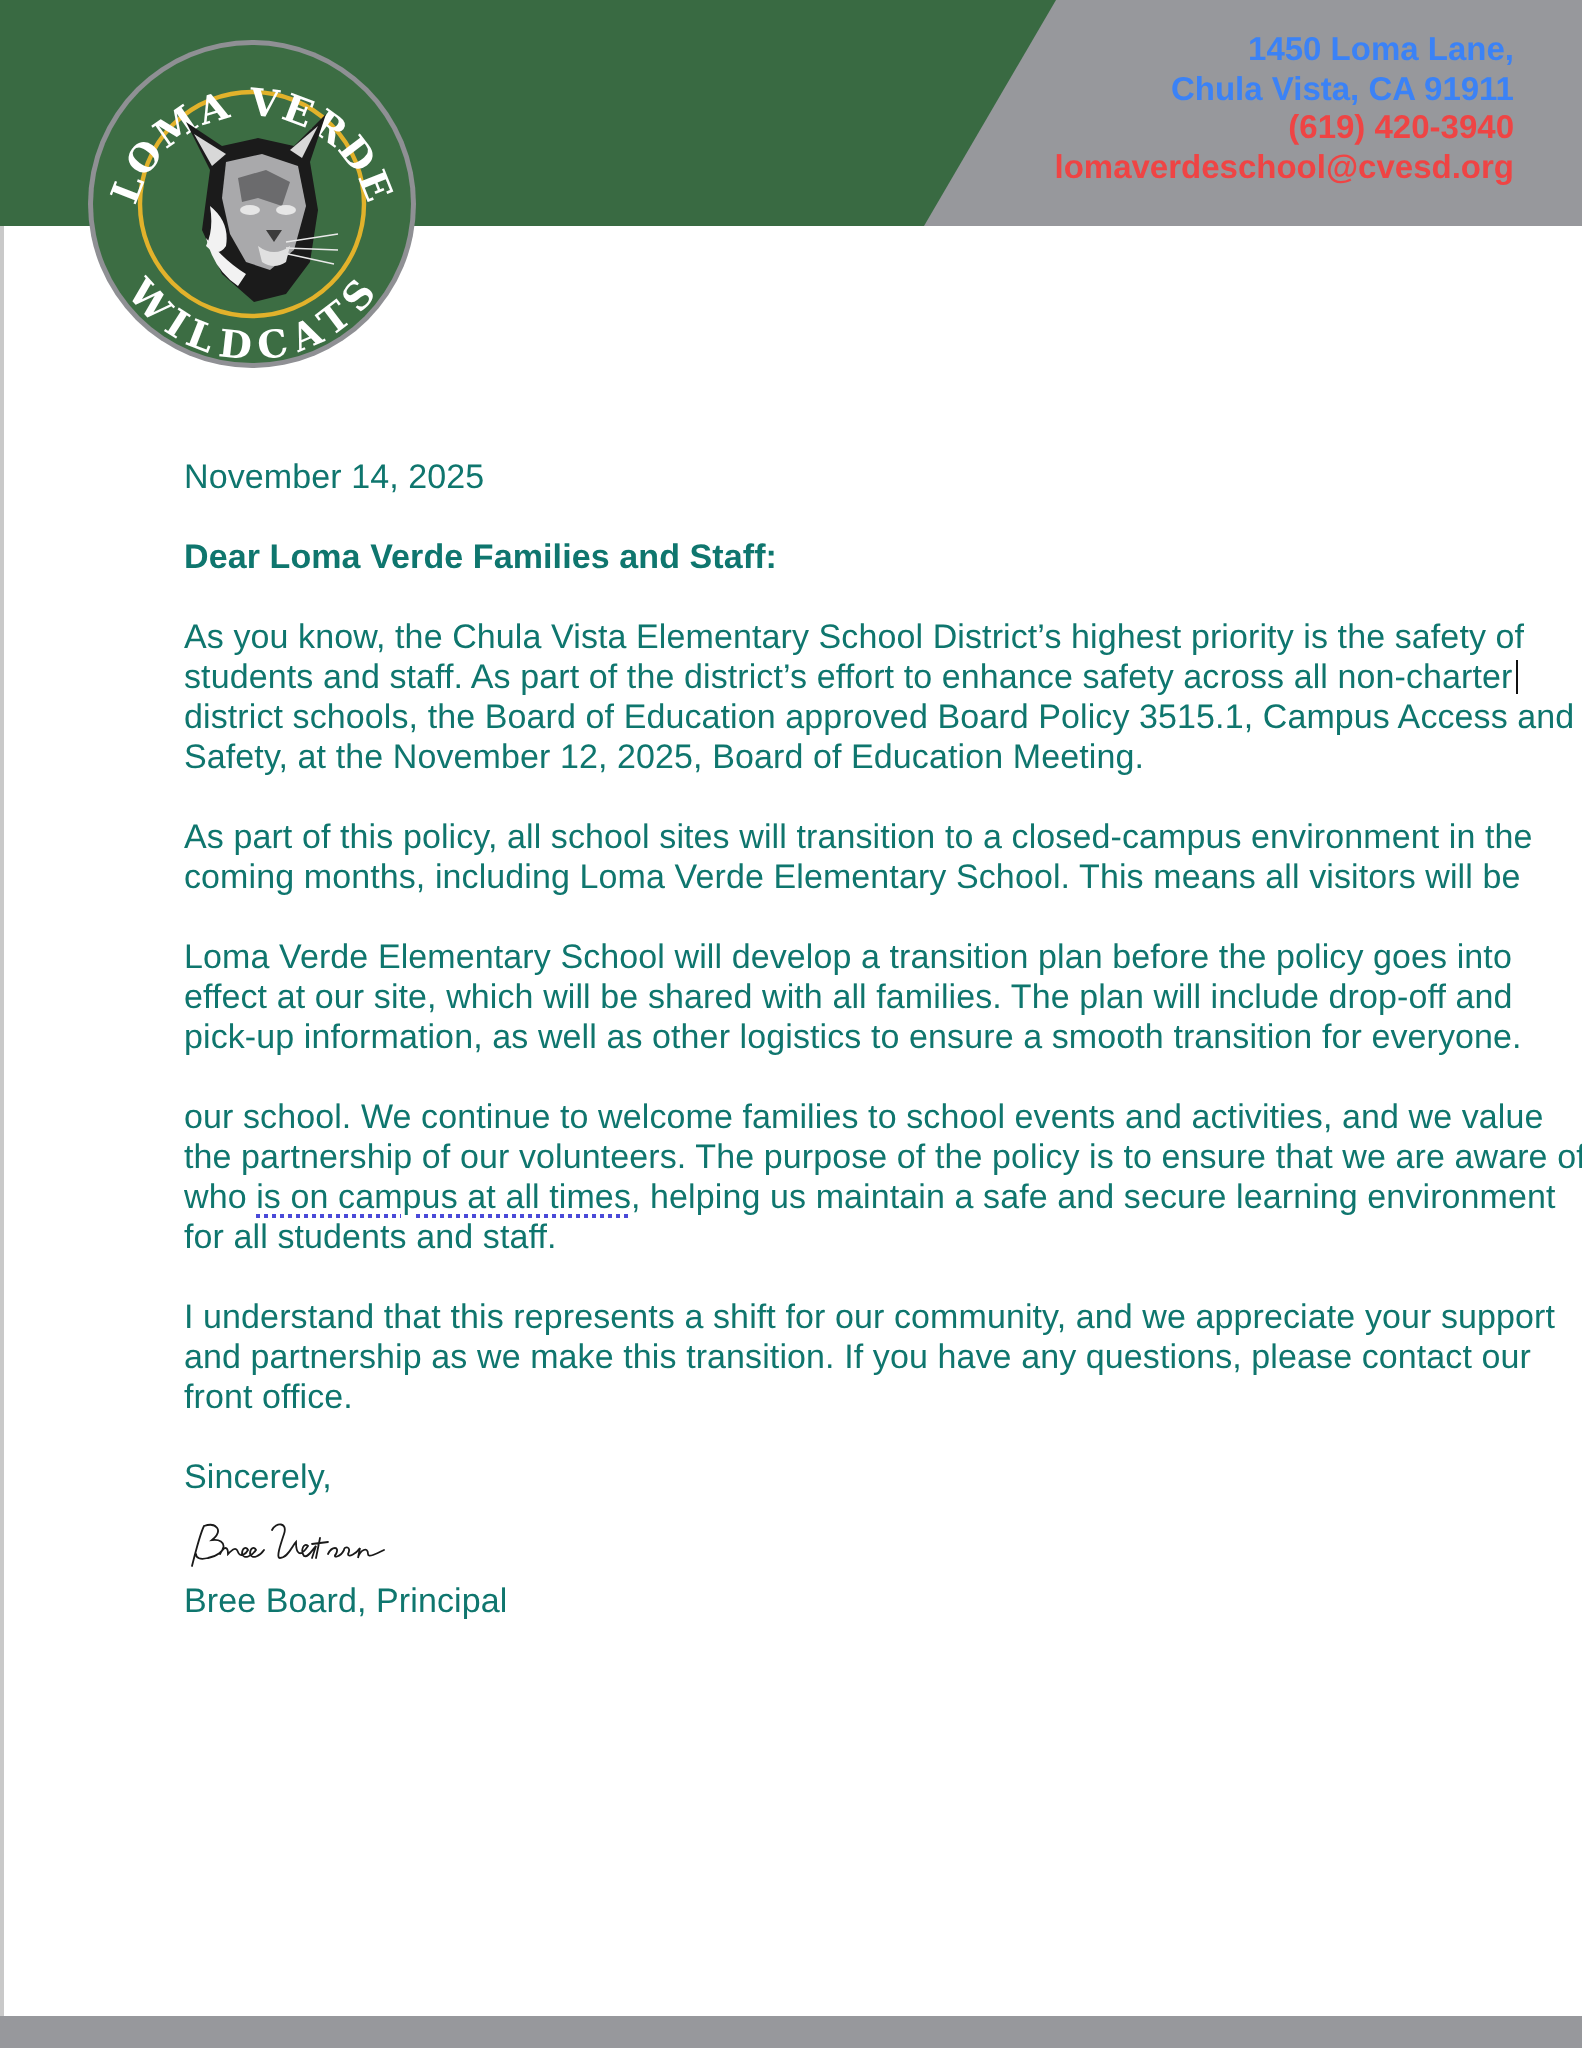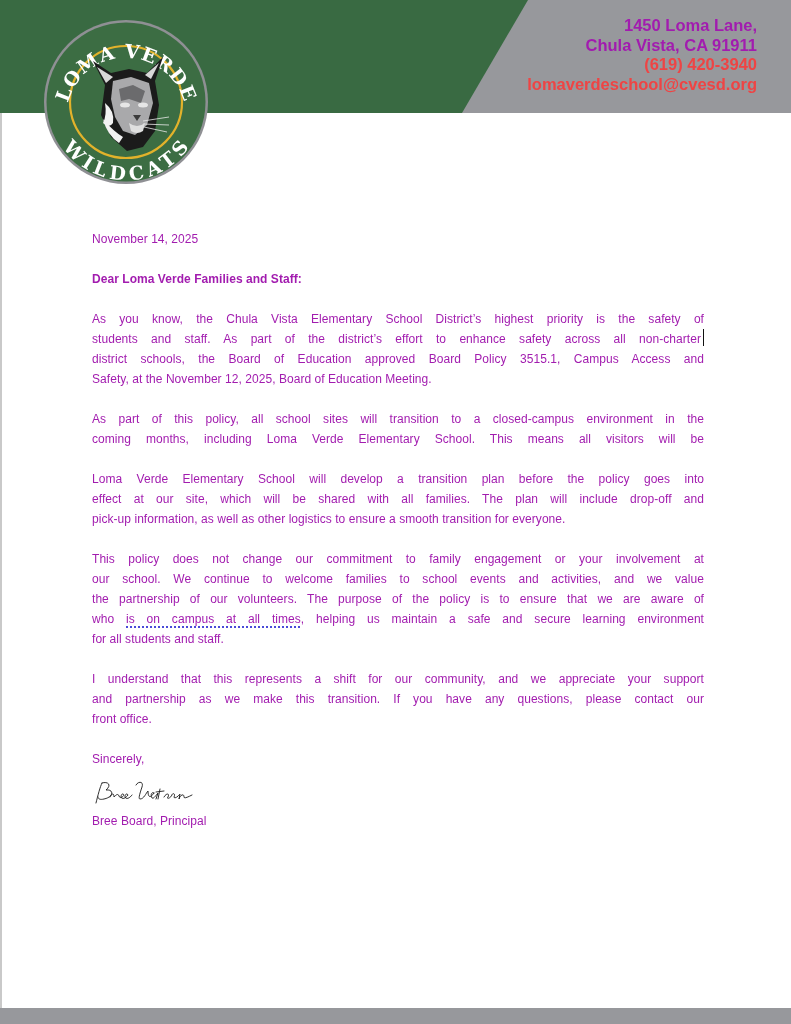--- a/index.html
+++ b/index.html
@@ -5,26 +5,26 @@
   * { box-sizing: border-box; margin: 0; padding: 0; }
   html, body { width: 791px; height: 1024px; background: #ffffff; overflow: hidden; }
   body { position: relative; font-family: "Liberation Sans", "DejaVu Sans", sans-serif; color: #1a1a1a; }
 
   .page-edge { position: absolute; left: 0; top: 113px; width: 2px; height: 895px; background: #c9c9c9; }
 
   .header { position: absolute; left: 0; top: 0; width: 791px; height: 113px; background: #396a42; }
   .header-gray { position: absolute; left: 0; top: 0; width: 791px; height: 113px; background: #97989c;
     clip-path: polygon(528px 0, 791px 0, 791px 113px, 462px 113px); }
   .contact { position: absolute; right: 34px; top: 16px; text-align: right; font-weight: bold; font-size: 16.5px; line-height: 19.5px; }
-  .contact .white { color: #a21caf; }
+  .contact .white { color: #3b82f6; }
   .contact .green { color: #ef4444; }
 
   .logo { position: absolute; left: 43px; top: 19px; width: 166px; height: 166px; }
 
-  .letter { position: absolute; left: 92px; top: 229px; width: 612px; font-size: 12px; line-height: 20px; color: #a21caf; letter-spacing: 0.05px; }
+  .letter { position: absolute; left: 92px; top: 229px; width: 612px; font-size: 17px; line-height: 20px; color: #0f766e; letter-spacing: 0.05px; }
   .letter p { margin: 0; }
   .date { margin-bottom: 20px !important; }
   .salutation { margin-bottom: 20px !important; font-weight: bold; }
   .para { margin-bottom: 20px !important; text-align: justify; }
   .para .line { display: block; text-align: justify; text-align-last: justify; white-space: nowrap; }
   .para .line.last { text-align-last: left; }
   .cursor { display: inline-block; width: 1px; height: 17px; background: #111; vertical-align: -3px; margin-left: 2px; }
   .grammar { text-decoration: underline dotted #4a4ad8; text-decoration-thickness: 2px; text-underline-offset: 3px; }
   .closing { margin-top: 4px; }
   .signature { margin-top: 8px; height: 34px; }
@@ -93,21 +93,20 @@
     <span class="line">coming months, including Loma Verde Elementary School. This means all visitors will be</span>
   </p>
 
   <p class="para">
     <span class="line">Loma Verde Elementary School will develop a transition plan before the policy goes into</span>
     <span class="line">effect at our site, which will be shared with all families. The plan will include drop-off and</span>
     <span class="line last">pick-up information, as well as other logistics to ensure a smooth transition for everyone.</span>
   </p>
 
   <p class="para">
-    <span class="line">This policy does not change our commitment to family engagement or your involvement at</span>
     <span class="line">our school. We continue to welcome families to school events and activities, and we value</span>
     <span class="line">the partnership of our volunteers. The purpose of the policy is to ensure that we are aware of</span>
     <span class="line"><span>who </span><span class="grammar">is on campus at all times</span><span>, helping us maintain a safe and secure learning environment</span></span>
     <span class="line last">for all students and staff.</span>
   </p>
 
   <p class="para">
     <span class="line">I understand that this represents a shift for our community, and we appreciate your support</span>
     <span class="line">and partnership as we make this transition. If you have any questions, please contact our</span>
     <span class="line last">front office.</span>

